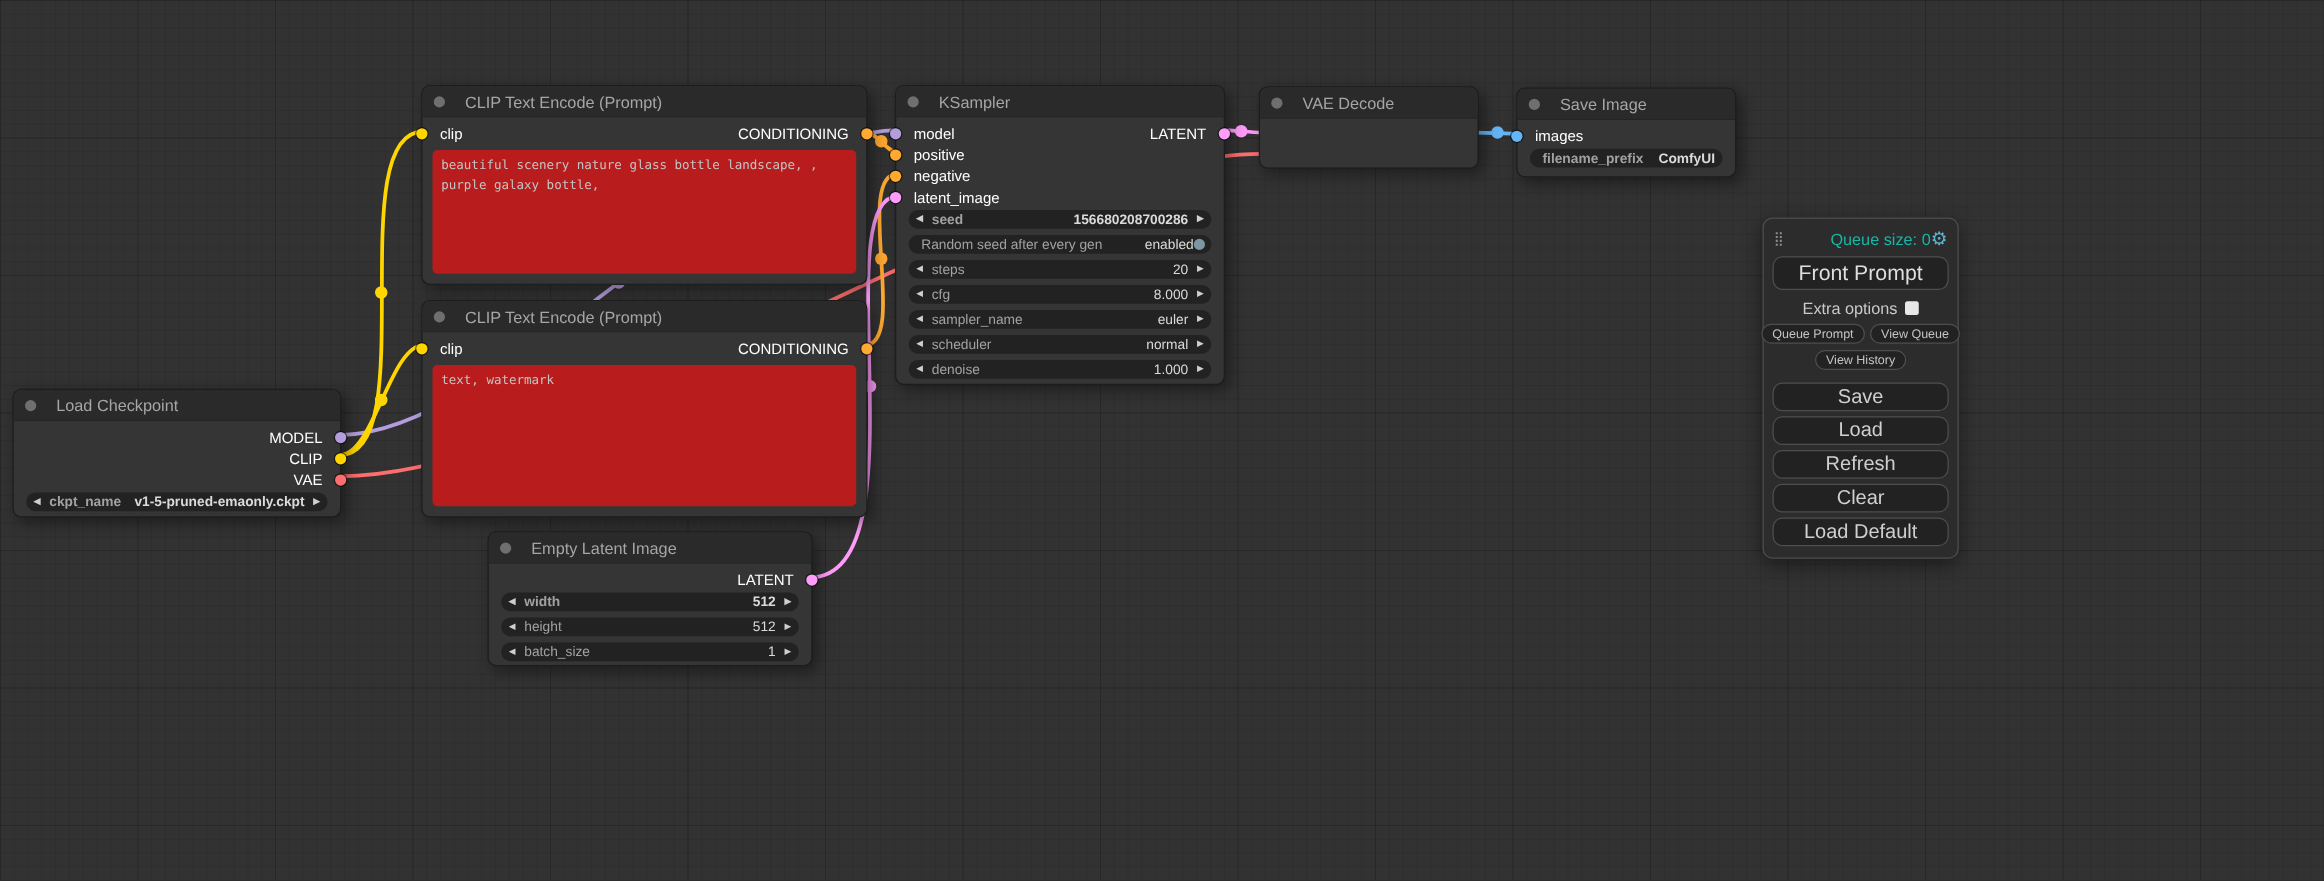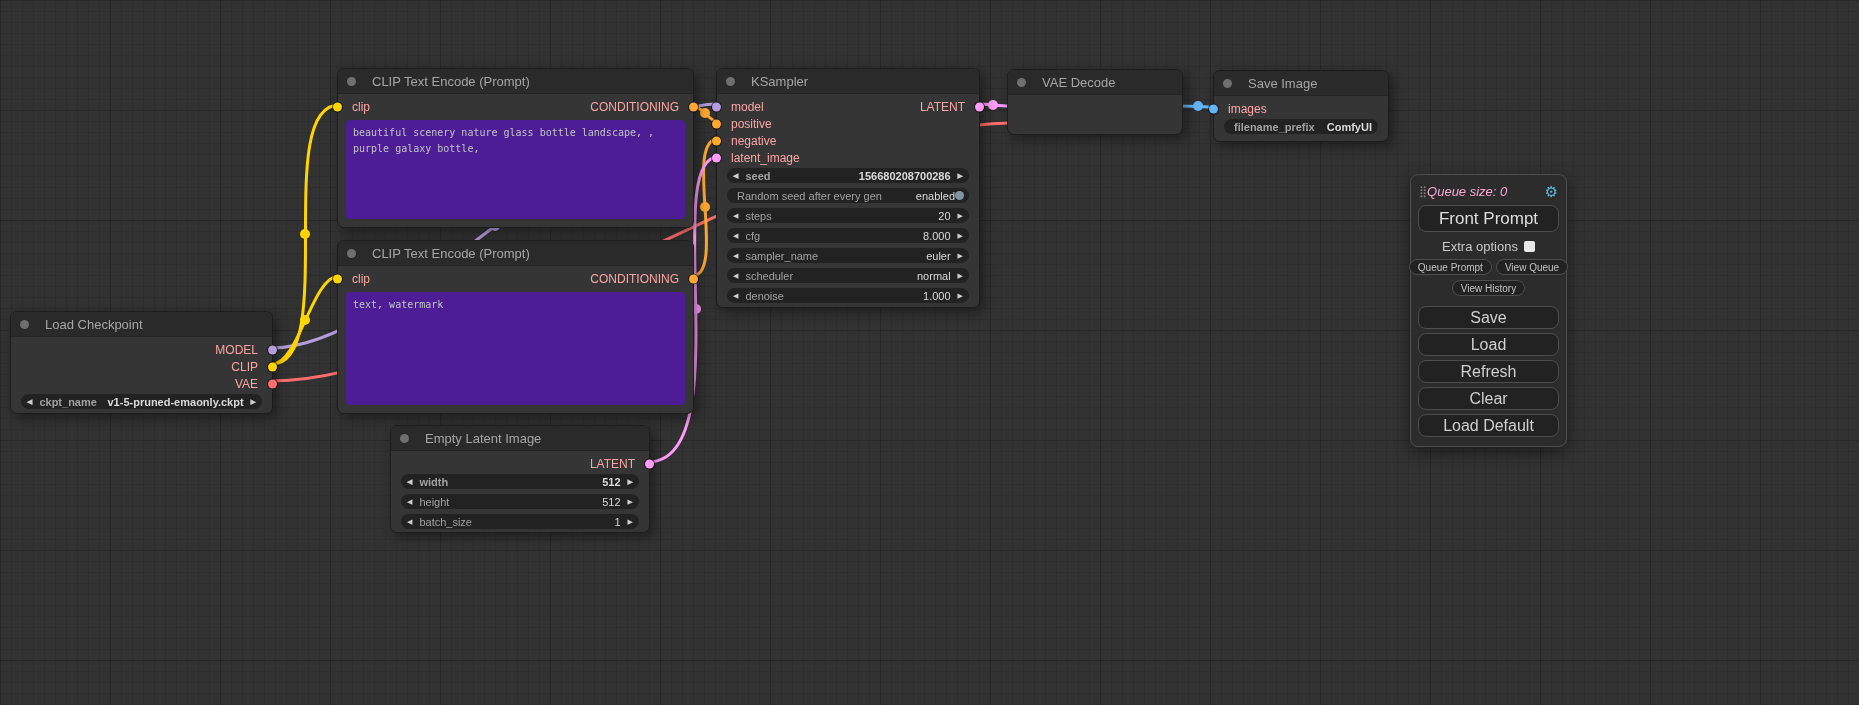--- a/index.html
+++ b/index.html
@@ -23,53 +23,53 @@
     background:#353535; border:1px solid #1d1d1d; border-radius:7px;
     box-shadow:4px 4px 12px rgba(0,0,0,.4); }
   .node-title { height:25px; flex:0 0 25px; display:flex; align-items:center; gap:16px;
     padding:0 9px; background:#2a2a2a; border-radius:7px 7px 0 0;
     border-bottom:1px solid #242424; }
   .collapse-dot { width:9px; height:9px; border-radius:50%; background:#6f6f6f; flex:0 0 auto; }
   .node-title-text { font-size:13px; color:#a6a6a6; white-space:nowrap; overflow:hidden; }
 
   .slots { padding-top:4px; }
   .slot { position:relative; height:17px; display:flex; align-items:center;
-    font-size:12px; color:#fca5a5; padding:0 14px; }
+    font-size:12px; color:#ffffff; padding:0 14px; }
   .in-label { margin-right:auto; }
   .out-label { margin-left:auto; }
   .port { position:absolute; top:50%; transform:translateY(-50%);
     width:9px; height:9px; border-radius:50%;
     box-shadow:0 0 0 1px rgba(0,0,0,.55); }
   .port.in  { left:-5px; }
   .port.out { right:-5px; }
 
   .widget { position:relative; height:15px; margin:5px 10px 0; background:#222;
     border-radius:8px; display:flex; align-items:center; padding:0 6px;
     font-size:11px; color:#a2a2a2; white-space:nowrap; overflow:hidden; }
   .widgets .widget:first-child { margin-top:2px;font-weight:bold; }
   .widget .arrow { color:#cfcfcf; font-size:7px; line-height:1; flex:0 0 auto; }
   .widget .w-label { margin-left:7px; color:#a2a2a2; }
   .widget.no-arrows .w-label { margin-left:4px; }
   .widget .w-value { margin-left:auto; margin-right:7px; color:#dadada; }
   .widget.no-arrows .w-value { margin-right:0; }
   .toggle-dot { width:9px; height:9px; border-radius:50%;
     background:var(--c-toggle,#8095a3); flex:0 0 auto; margin-right:-1px; }
 
-  .prompt-box { flex:1; margin:5px 8px 8px; background:#4c1d95; border-radius:4px;
+  .prompt-box { flex:1; margin:5px 8px 8px; background:#b91c1c; border-radius:4px;
     padding:5px 7px; font-family:"DejaVu Sans Mono", monospace; font-size:10px;
     line-height:1.55; color:#c4c4c4; white-space:pre-wrap; overflow:hidden; }
 
   
   .queue-panel { position:absolute; z-index:3; left:1410px; top:174px; width:157px;
     background:#2c2c2c; border:1px solid #4e4e4e; border-radius:8px;
     box-shadow:0 5px 16px rgba(0,0,0,.45); padding:5px 8px 9px;
     display:flex; flex-direction:column; align-items:center; }
   .qp-header { width:100%; display:flex; align-items:center; height:22px; }
   .drag-handle { color:#8a8a8a; font-size:11px; line-height:1; cursor:grab; }
-  .qp-title { flex:1; text-align:left; font-size:13px; color:#f9a8d4;font-style:italic; }
+  .qp-title { flex:1; text-align:right; font-size:13px; color:#14b8a6; }
   .gear { color:#5db5d6; font-size:15px; line-height:1; cursor:pointer; }
   button { font-family:"Liberation Sans", sans-serif; cursor:pointer;
     background:#222; color:#cfcfcf; border:1px solid #4e4e4e; border-radius:8px; }
   .qp-big { width:141px; height:23px; font-size:16px; margin-top:4px; }
   .qp-queue { height:27px; font-size:17px; color:#dedede; margin-top:3px; }
   .qp-extra { display:flex; align-items:center; justify-content:flex-start; gap:6px;
     margin-top:7px; font-size:13px; color:#c9c9c9; height:15px; }
   .checkbox { width:11px; height:11px; background:#e8e8e8; border-radius:2px;
     display:inline-block; }
   .qp-mini-row { display:flex; gap:4px; margin-top:5px; justify-content:center; width:141px; }

